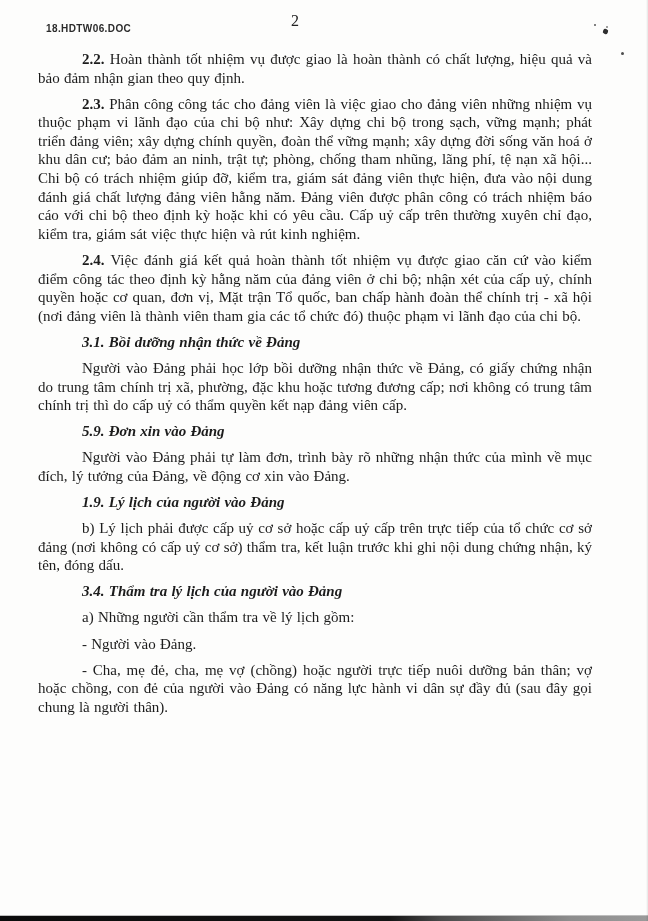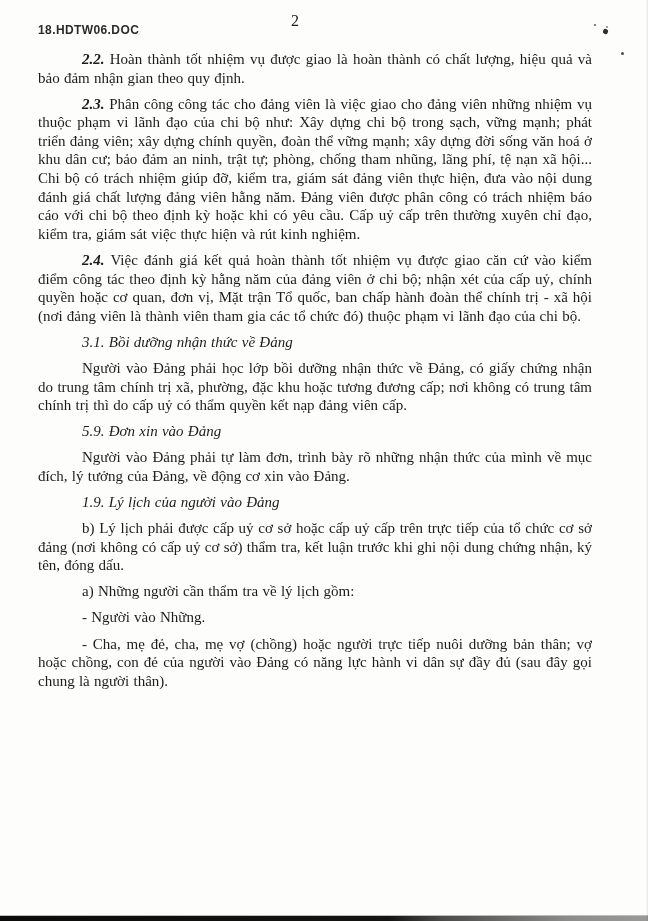--- a/index.html
+++ b/index.html
@@ -17,42 +17,42 @@
   .page::after { 
     content: "";
     position: absolute;
     right: 0; top: 0; bottom: 0;
     width: 2px;
     background: linear-gradient(to left, rgba(0,0,0,0.10), rgba(0,0,0,0));
   }
 
   .header { position: absolute; top: 12px; left: 38px; width: 554px; height: 26px; }
   .doc-code {
-    position: absolute; left: 0; top: 11px;
+    position: absolute; left: 8px; top: 11px;
     font-family: "Liberation Sans", "DejaVu Sans", sans-serif;
-    font-size: 12px; font-weight: 700; letter-spacing: 0.4px; color: #2b2b2b;
+    font-size: 10px; font-weight: 700; letter-spacing: 0.4px; color: #2b2b2b;
   }
   .page-number {
     position: absolute; left: 0; top: 0; width: 100%;
     text-align: center; font-size: 16px; color: #222;
     transform: translateX(-20px);
   }
 
   .doc-body { position: absolute; top: 50px; left: 38px; width: 554px; }
   .doc-body p {
     font-size: 15px;
     line-height: 18.6px;
     text-align: justify;
     text-indent: 44px;
     margin-bottom: 7.5px;
     word-spacing: 0.5px;
   }
   .doc-body p.heading { font-weight: 700; text-align: left; }
-  .doc-body p.subheading { font-weight: 400; font-style: italic; text-align: left; }
-  .lead { font-weight: 700; font-style: italic; }
+  .doc-body p.subheading { font-weight: 700; font-style: italic; text-align: left; }
+  .lead { font-weight: 700; }
 
   .speck { position: absolute; background: #2f2f2f; border-radius: 50%; }
   .speck.s1 { left: 594px; top: 24px; width: 2px; height: 2px; opacity: .8; }
   .speck.s2 { left: 603px; top: 29px; width: 5px; height: 5px; border-radius: 2px; transform: rotate(25deg); }
   .speck.s3 { left: 606px; top: 26px; width: 2px; height: 2px; opacity: .6; }
   .speck.s4 { left: 621px; top: 52px; width: 3px; height: 3px; opacity: .85; }
 
   .bottom-bar {
     position: absolute; left: 0; bottom: 0; width: 100%; height: 5px;
     background: linear-gradient(to right, #0b0b0b 0%, #141414 60%, #4a4a4a 68%, #8d8d8d 88%, #9a9a9a 100%);
@@ -75,22 +75,23 @@
   <div class="doc-body" id="doc-body">
       <p class="body"><span class="lead">2.2.</span> <span>Hoàn thành tốt nhiệm vụ được giao là hoàn thành có chất lượng, hiệu quả và bảo đảm nhận gian theo quy định.</span></p>
       <p class="body"><span class="lead">2.3.</span> <span>Phân công công tác cho đảng viên là việc giao cho đảng viên những nhiệm vụ thuộc phạm vi lãnh đạo của chi bộ như: Xây dựng chi bộ trong sạch, vững mạnh; phát triển đảng viên; xây dựng chính quyền, đoàn thể vững mạnh; xây dựng đời sống văn hoá ở khu dân cư; bảo đảm an ninh, trật tự; phòng, chống tham nhũng, lãng phí, tệ nạn xã hội... Chi bộ có trách nhiệm giúp đỡ, kiểm tra, giám sát đảng viên thực hiện, đưa vào nội dung đánh giá chất lượng đảng viên hằng năm. Đảng viên được phân công có trách nhiệm báo cáo với chi bộ theo định kỳ hoặc khi có yêu cầu. Cấp uỷ cấp trên thường xuyên chỉ đạo, kiểm tra, giám sát việc thực hiện và rút kinh nghiệm.</span></p>
       <p class="body"><span class="lead">2.4.</span> <span>Việc đánh giá kết quả hoàn thành tốt nhiệm vụ được giao căn cứ vào kiểm điểm công tác theo định kỳ hằng năm của đảng viên ở chi bộ; nhận xét của cấp uỷ, chính quyền hoặc cơ quan, đơn vị, Mặt trận Tổ quốc, ban chấp hành đoàn thể chính trị - xã hội (nơi đảng viên là thành viên tham gia các tổ chức đó) thuộc phạm vi lãnh đạo của chi bộ.</span></p>
       <p class="subheading"><span>3.1. Bồi dưỡng nhận thức về Đảng</span></p>
       <p class="body"><span>Người vào Đảng phải học lớp bồi dưỡng nhận thức về Đảng, có giấy chứng nhận do trung tâm chính trị xã, phường, đặc khu hoặc tương đương cấp; nơi không có trung tâm chính trị thì do cấp uỷ có thẩm quyền kết nạp đảng viên cấp.</span></p>
       <p class="subheading"><span>5.9. Đơn xin vào Đảng</span></p>
       <p class="body"><span>Người vào Đảng phải tự làm đơn, trình bày rõ những nhận thức của mình về mục đích, lý tưởng của Đảng, về động cơ xin vào Đảng.</span></p>
       <p class="subheading"><span>1.9. Lý lịch của người vào Đảng</span></p>
       <p class="body"><span>b) Lý lịch phải được cấp uỷ cơ sở hoặc cấp uỷ cấp trên trực tiếp của tổ chức cơ sở đảng (nơi không có cấp uỷ cơ sở) thẩm tra, kết luận trước khi ghi nội dung chứng nhận, ký tên, đóng dấu.</span></p>
+      <p class="subheading"><span>3.4. Thẩm tra lý lịch của người vào Đảng</span></p>
       <p class="body"><span>a) Những người cần thẩm tra về lý lịch gồm:</span></p>
-      <p class="body"><span>- Người vào Những.</span></p>
+      <p class="body"><span>- Người vào Đảng.</span></p>
       <p class="body"><span>- Cha, mẹ đẻ, cha, mẹ vợ (chồng) hoặc người trực tiếp nuôi dưỡng bản thân; vợ hoặc chồng, con đẻ của người vào Đảng có năng lực hành vi dân sự đầy đủ (sau đây gọi chung là người thân).</span></p>
     </div>
 
   <span class="speck s1"></span>
   <span class="speck s2"></span>
   <span class="speck s3"></span>
   <span class="speck s4"></span>
 
   <div class="bottom-bar"></div>
 </div>

